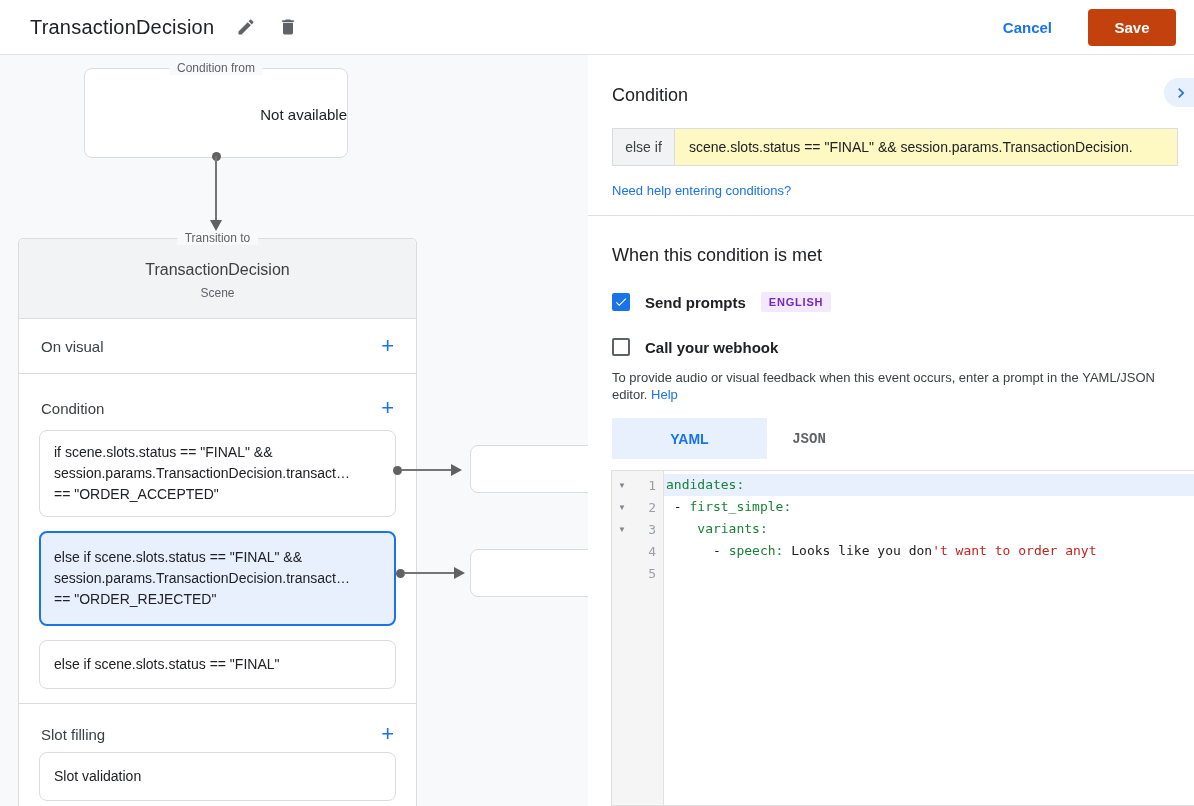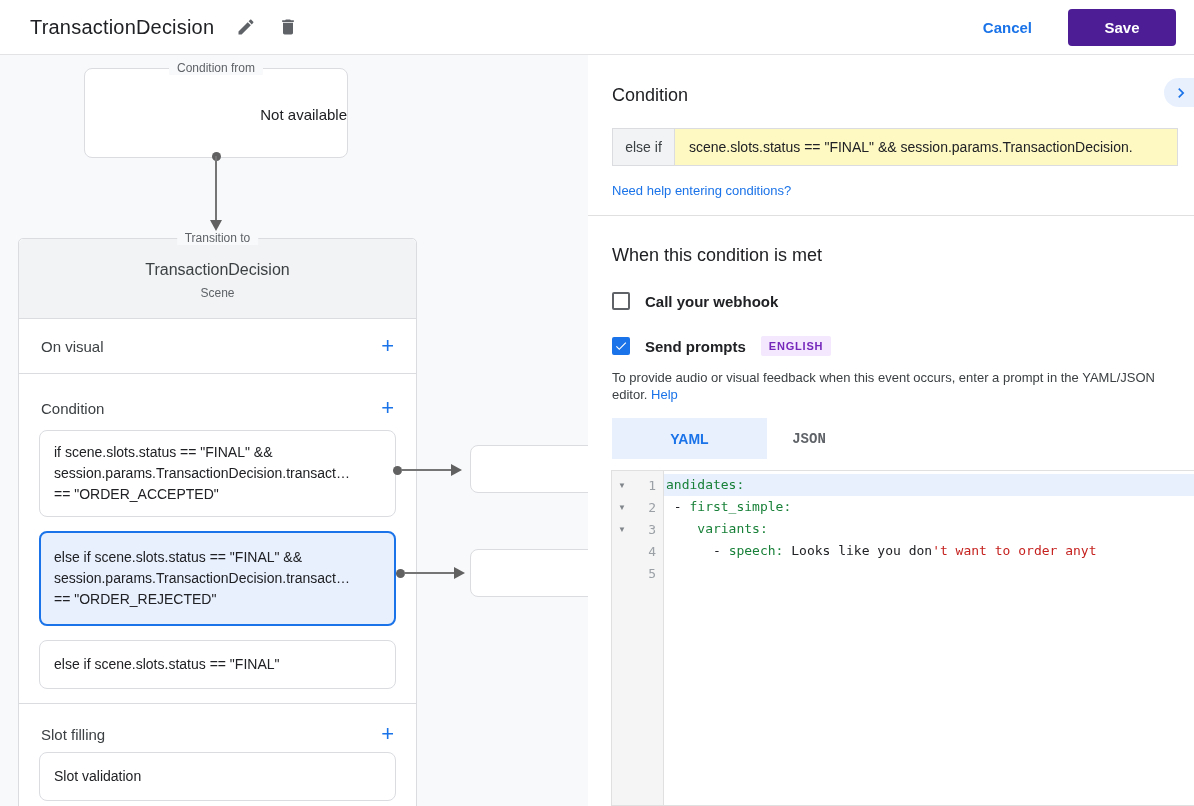--- a/index.html
+++ b/index.html
@@ -7,22 +7,22 @@
   #app { position:relative; width:1194px; height:806px; overflow:hidden; background:#fff; }
 
   
   #topbar { position:absolute; left:0; top:0; width:1194px; height:55px; background:#fff;
             border-bottom:1px solid #e3e3e6; display:flex; align-items:center; z-index:20; }
   .tb-title { margin-left:30px; font-size:20px; color:#202124; letter-spacing:.2px; }
   .tb-icon { width:20px; height:20px; margin-left:22px; cursor:pointer; display:inline-flex; }
   .tb-icon svg { width:20px; height:20px; fill:#5f6368; }
   .tb-spacer { flex:1; }
   .tb-cancel { color:#1a73e8; font-size:15px; font-weight:700; margin-right:36px; cursor:pointer; }
-  .tb-save { background:#4c1d95; color:#fff; font-size:15px; font-weight:700; border:none;
-             border-radius:4px; width:108px; height:37px; margin-right:18px; cursor:pointer; }
+  .tb-save { background:#c2410c; color:#fff; font-size:15px; font-weight:700; border:none;
+             border-radius:4px; width:88px; height:37px; margin-right:18px; cursor:pointer; }
 
   
   #main { position:absolute; left:0; top:55px; width:1194px; height:751px; overflow:hidden; }
   #canvas { position:absolute; left:0; top:0; width:1194px; height:751px; background:#f8f9fa; }
 
   
   .tfrom { position:absolute; left:84px; top:13px; width:264px; height:90px; background:#fff;
            border:1px solid #dadce0; border-radius:8px; }
   .legend { position:absolute; top:-8px; left:50%; transform:translateX(-50%); background:#f8f9fa;
             padding:0 8px; font-size:12px; color:#5f6368; white-space:nowrap; }
@@ -231,34 +231,34 @@
           <div class="cond-prefix">else if</div>
           <div class="cond-expr">scene.slots.status == "FINAL" &amp;&amp; session.params.TransactionDecision.</div>
         </div>
 
         <span class="help-link">Need help entering conditions?</span>
         <div class="p-divider" style="margin-left:-24px; margin-right:-16px;"></div>
 
         <div class="when-title">When this condition is met</div>
 
         <div class="chk-row">
-          <span class="chk"></span>
-          <span class="chk-label">Call your webhook</span>
-        </div>
-
-        <div class="chk-row">
           <span class="chk checked">
             <svg viewBox="0 0 24 24">
                 <path d="M9 16.2L4.8 12l-1.4 1.4L9 19 21 7l-1.4-1.4z"></path>
               </svg>
           </span>
           <span class="chk-label">Send prompts</span>
           <span class="lang-badge">ENGLISH</span>
         </div>
 
+        <div class="chk-row">
+          <span class="chk"></span>
+          <span class="chk-label">Call your webhook</span>
+        </div>
+
         <div class="prompt-desc"><span>To provide audio or visual feedback when this event occurs, enter a prompt in the YAML/JSON editor.</span> <span class="inline-help">Help</span></div>
 
         <div class="tabs">
           <div class="tab active">YAML</div>
           <div class="tab idle">JSON</div>
         </div>
       </div>
 
       <div class="editor">
         <div class="gutter">

